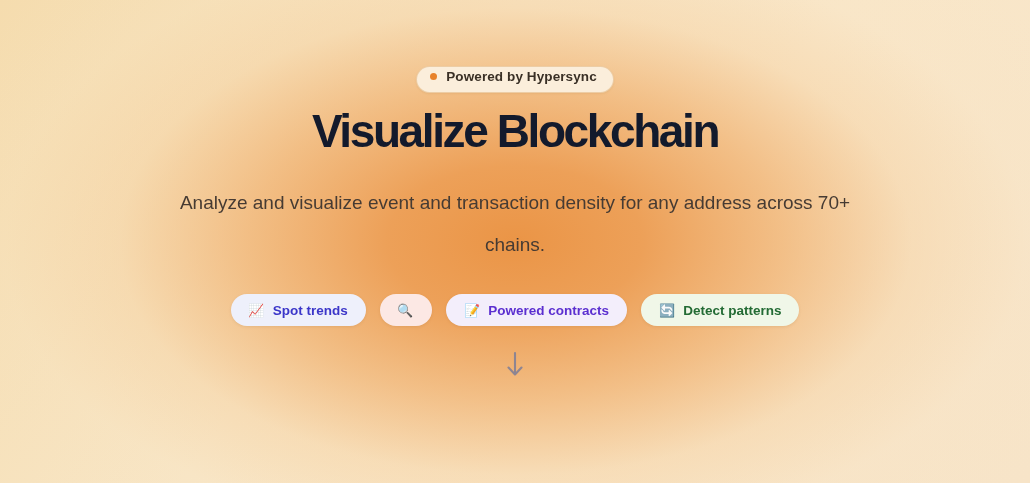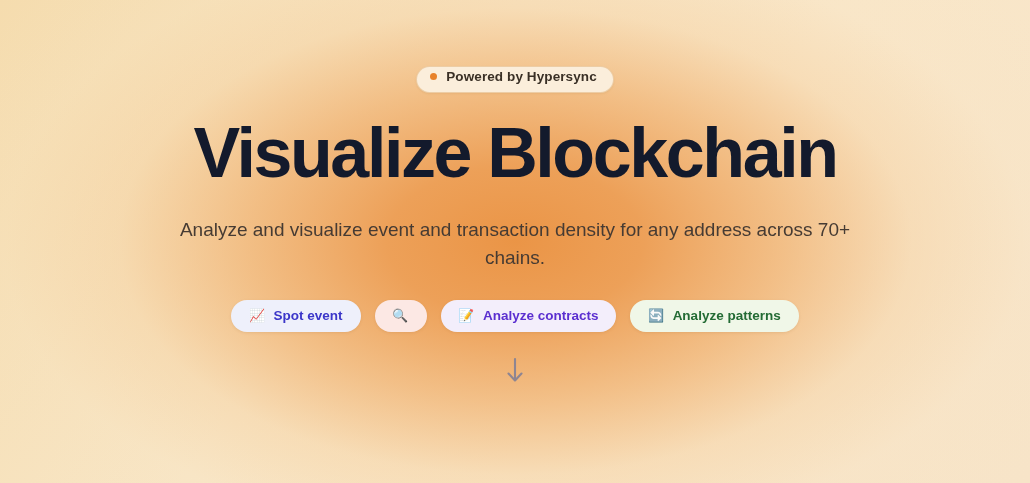--- a/index.html
+++ b/index.html
@@ -57,24 +57,24 @@
   .badge-text {
     font-size: 13.5px;
     font-weight: bold;
     color: #3a3026;
     letter-spacing: .1px;
     white-space: nowrap;
   }
 
   
   .headline {
-    margin-top: 26px;
+    margin-top: 16px;
     text-align: left;
     line-height: 0.98;
-    font-size: 70px;
+    font-size: 46px;
     font-weight: bold;
     letter-spacing: -2.4px;
   }
   .headline-line1 {
     display: block;
     color: #131a2c;
   }
   .headline-line2 {
     display: block;
     margin-top: 2px;
@@ -91,21 +91,21 @@
     color: transparent;
     -webkit-text-fill-color: transparent;
   }
 
   
   .subtitle {
     margin-top: 28px;
     width: 700px;
     text-align: center;
     font-size: 19px;
-    line-height: 28px;
+    line-height: 42px;
     color: #463b33;
   }
 
   
   .pill-row {
     margin-top: 28px;
     display: flex;
     align-items: center;
     gap: 14px;
   }
@@ -145,35 +145,35 @@
   <h1 class="headline">
     <span class="headline-line1">Visualize Blockchain</span>
   </h1>
 
   <p class="subtitle">Analyze and visualize event and transaction density for any address across 70+ chains.</p>
 
   <div class="pill-row">
 
     <div class="pill" style="background:#eef0fb;color:#3b36c9;">
       <span class="pill-icon">📈</span>
-      <span>Spot event</span>
+      <span>Spot trends</span>
     </div>
 
     <div class="pill" style="background:#fce8e4;color:#b81b4e;">
       <span class="pill-icon">🔍</span>
     </div>
 
     <div class="pill" style="background:#f3eefb;color:#5b2fd0;">
       <span class="pill-icon">📝</span>
-      <span>Analyze contracts</span>
+      <span>Powered contracts</span>
     </div>
 
     <div class="pill" style="background:#f0f7e8;color:#236b34;">
       <span class="pill-icon">🔄</span>
-      <span>Analyze patterns</span>
+      <span>Detect patterns</span>
     </div>
 
   </div>
 
   <svg class="scroll-arrow" viewBox="0 0 26 32">
     <g stroke="#8e8592" stroke-width="2.1" fill="none" stroke-linecap="round" stroke-linejoin="round">
       <line x1="13" y1="5" x2="13" y2="26"></line>
       <polyline points="6.5,19.5 13,26.5 19.5,19.5"></polyline>
     </g>
   </svg>

